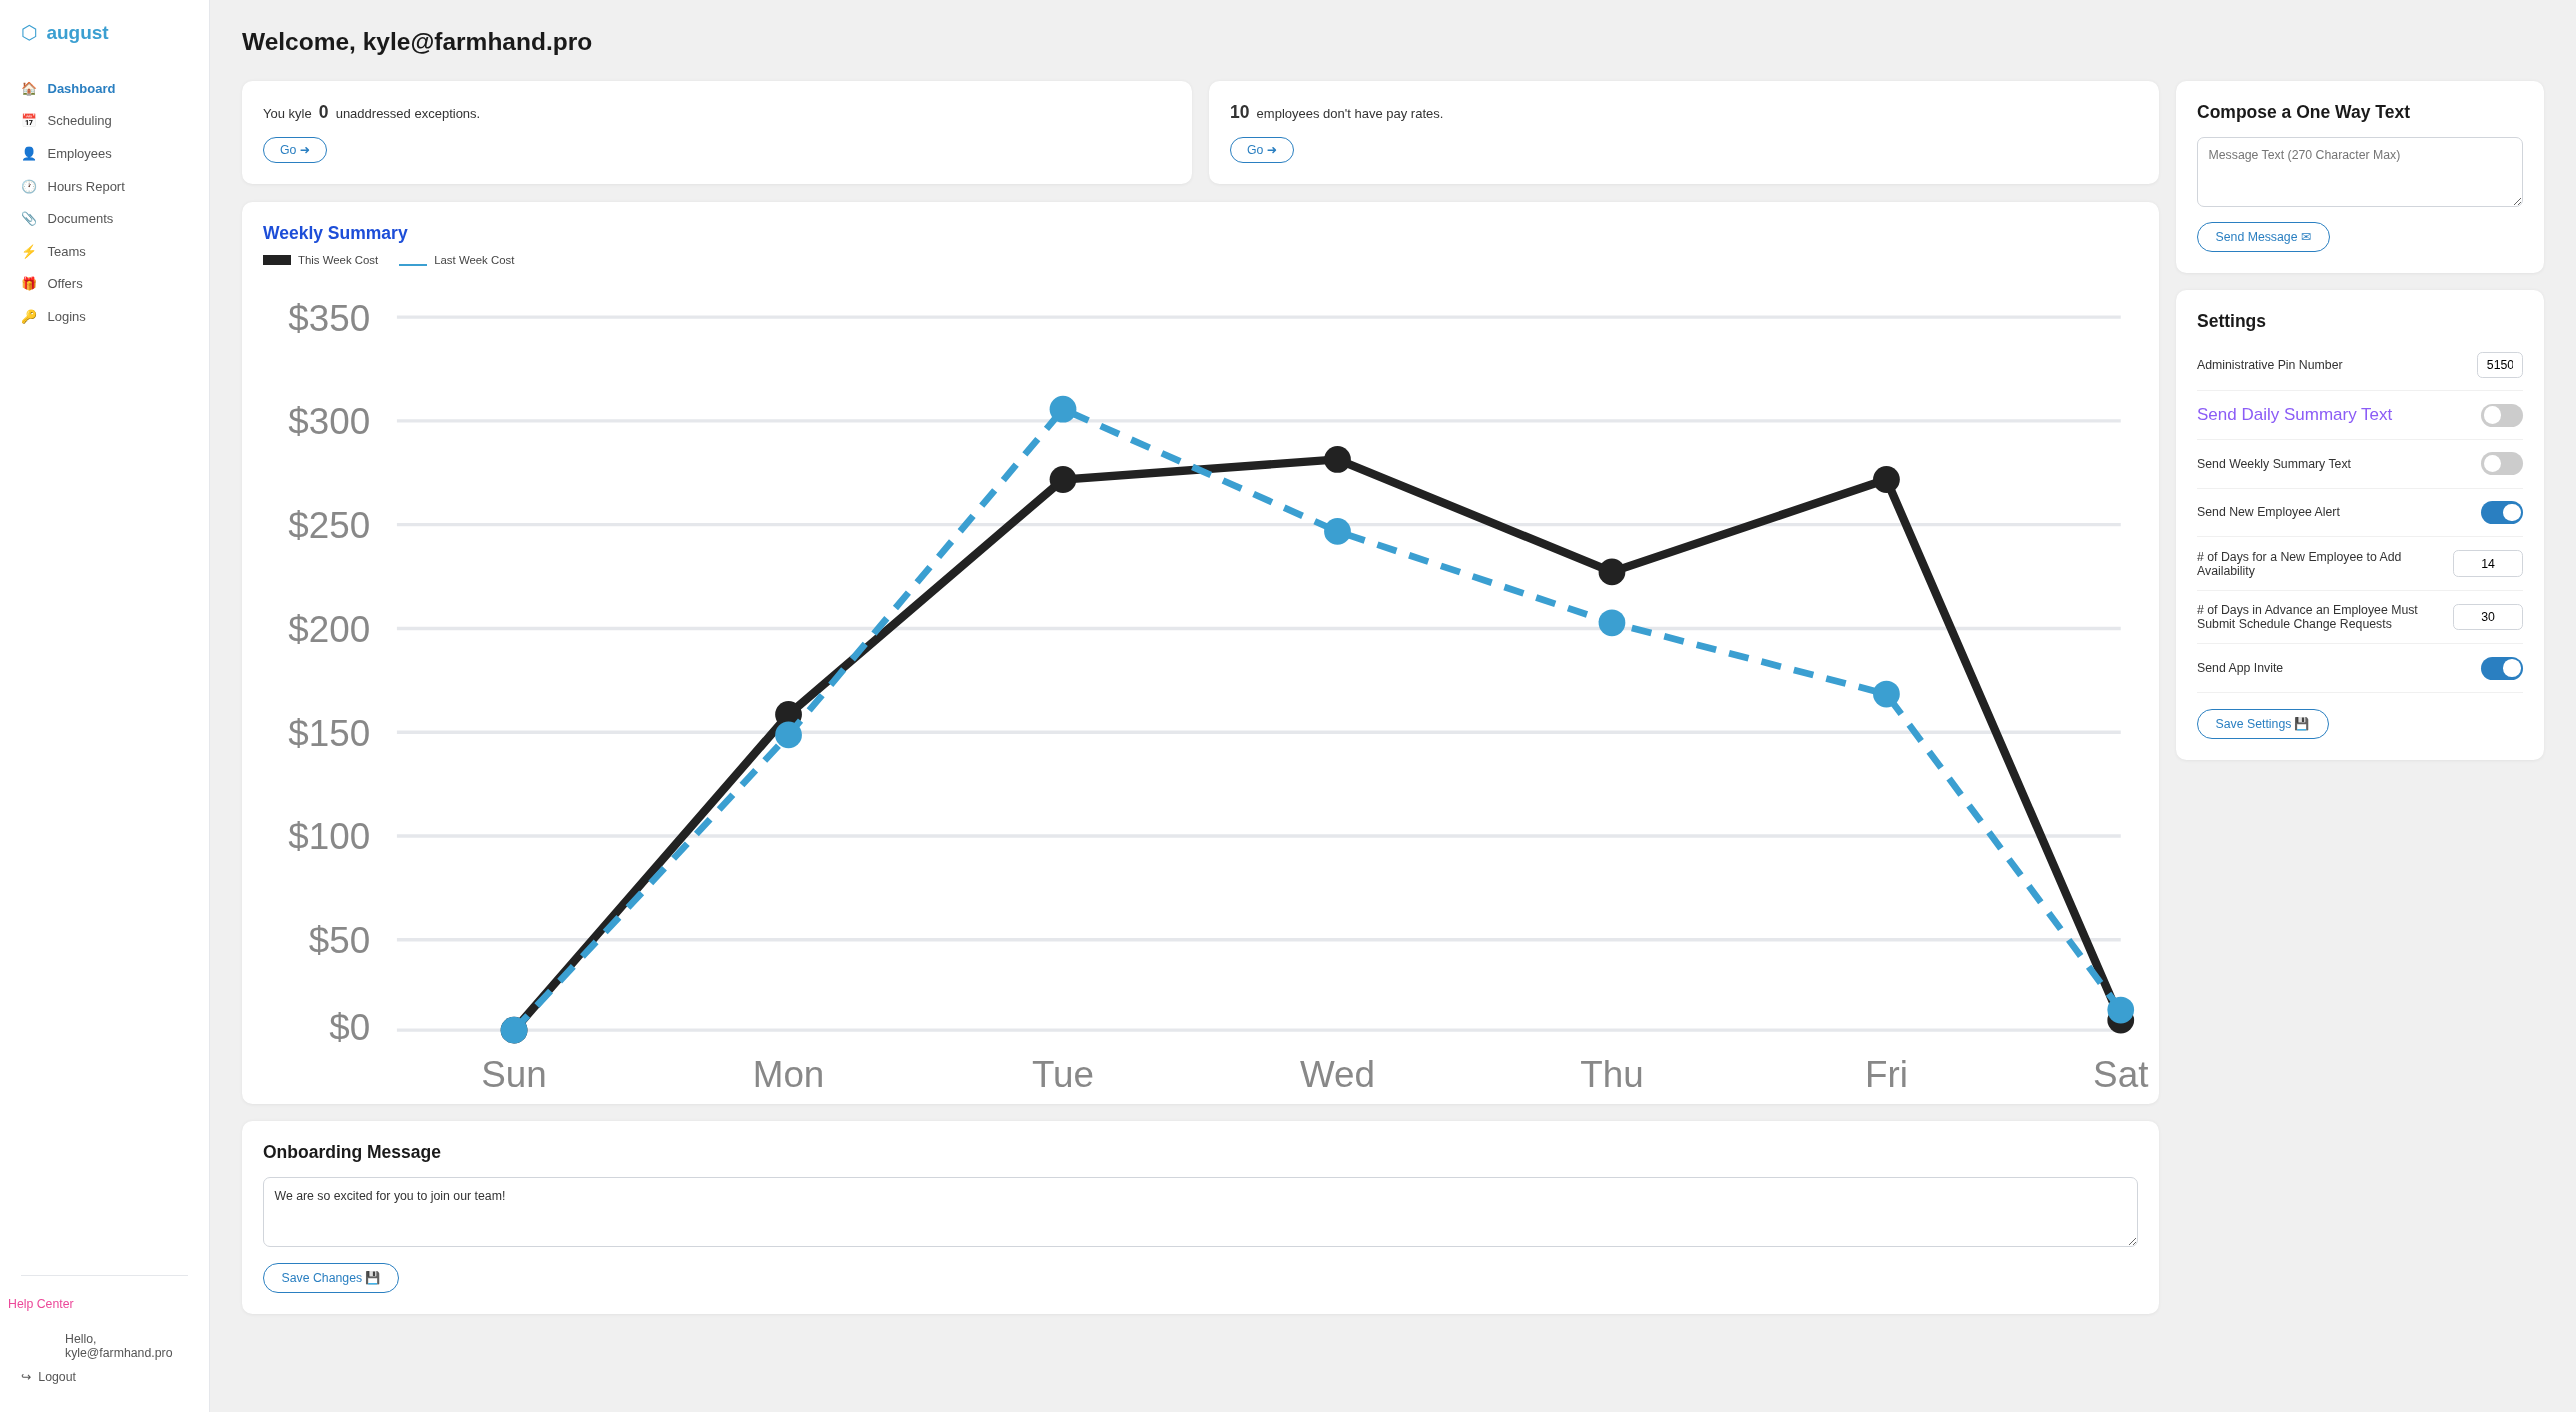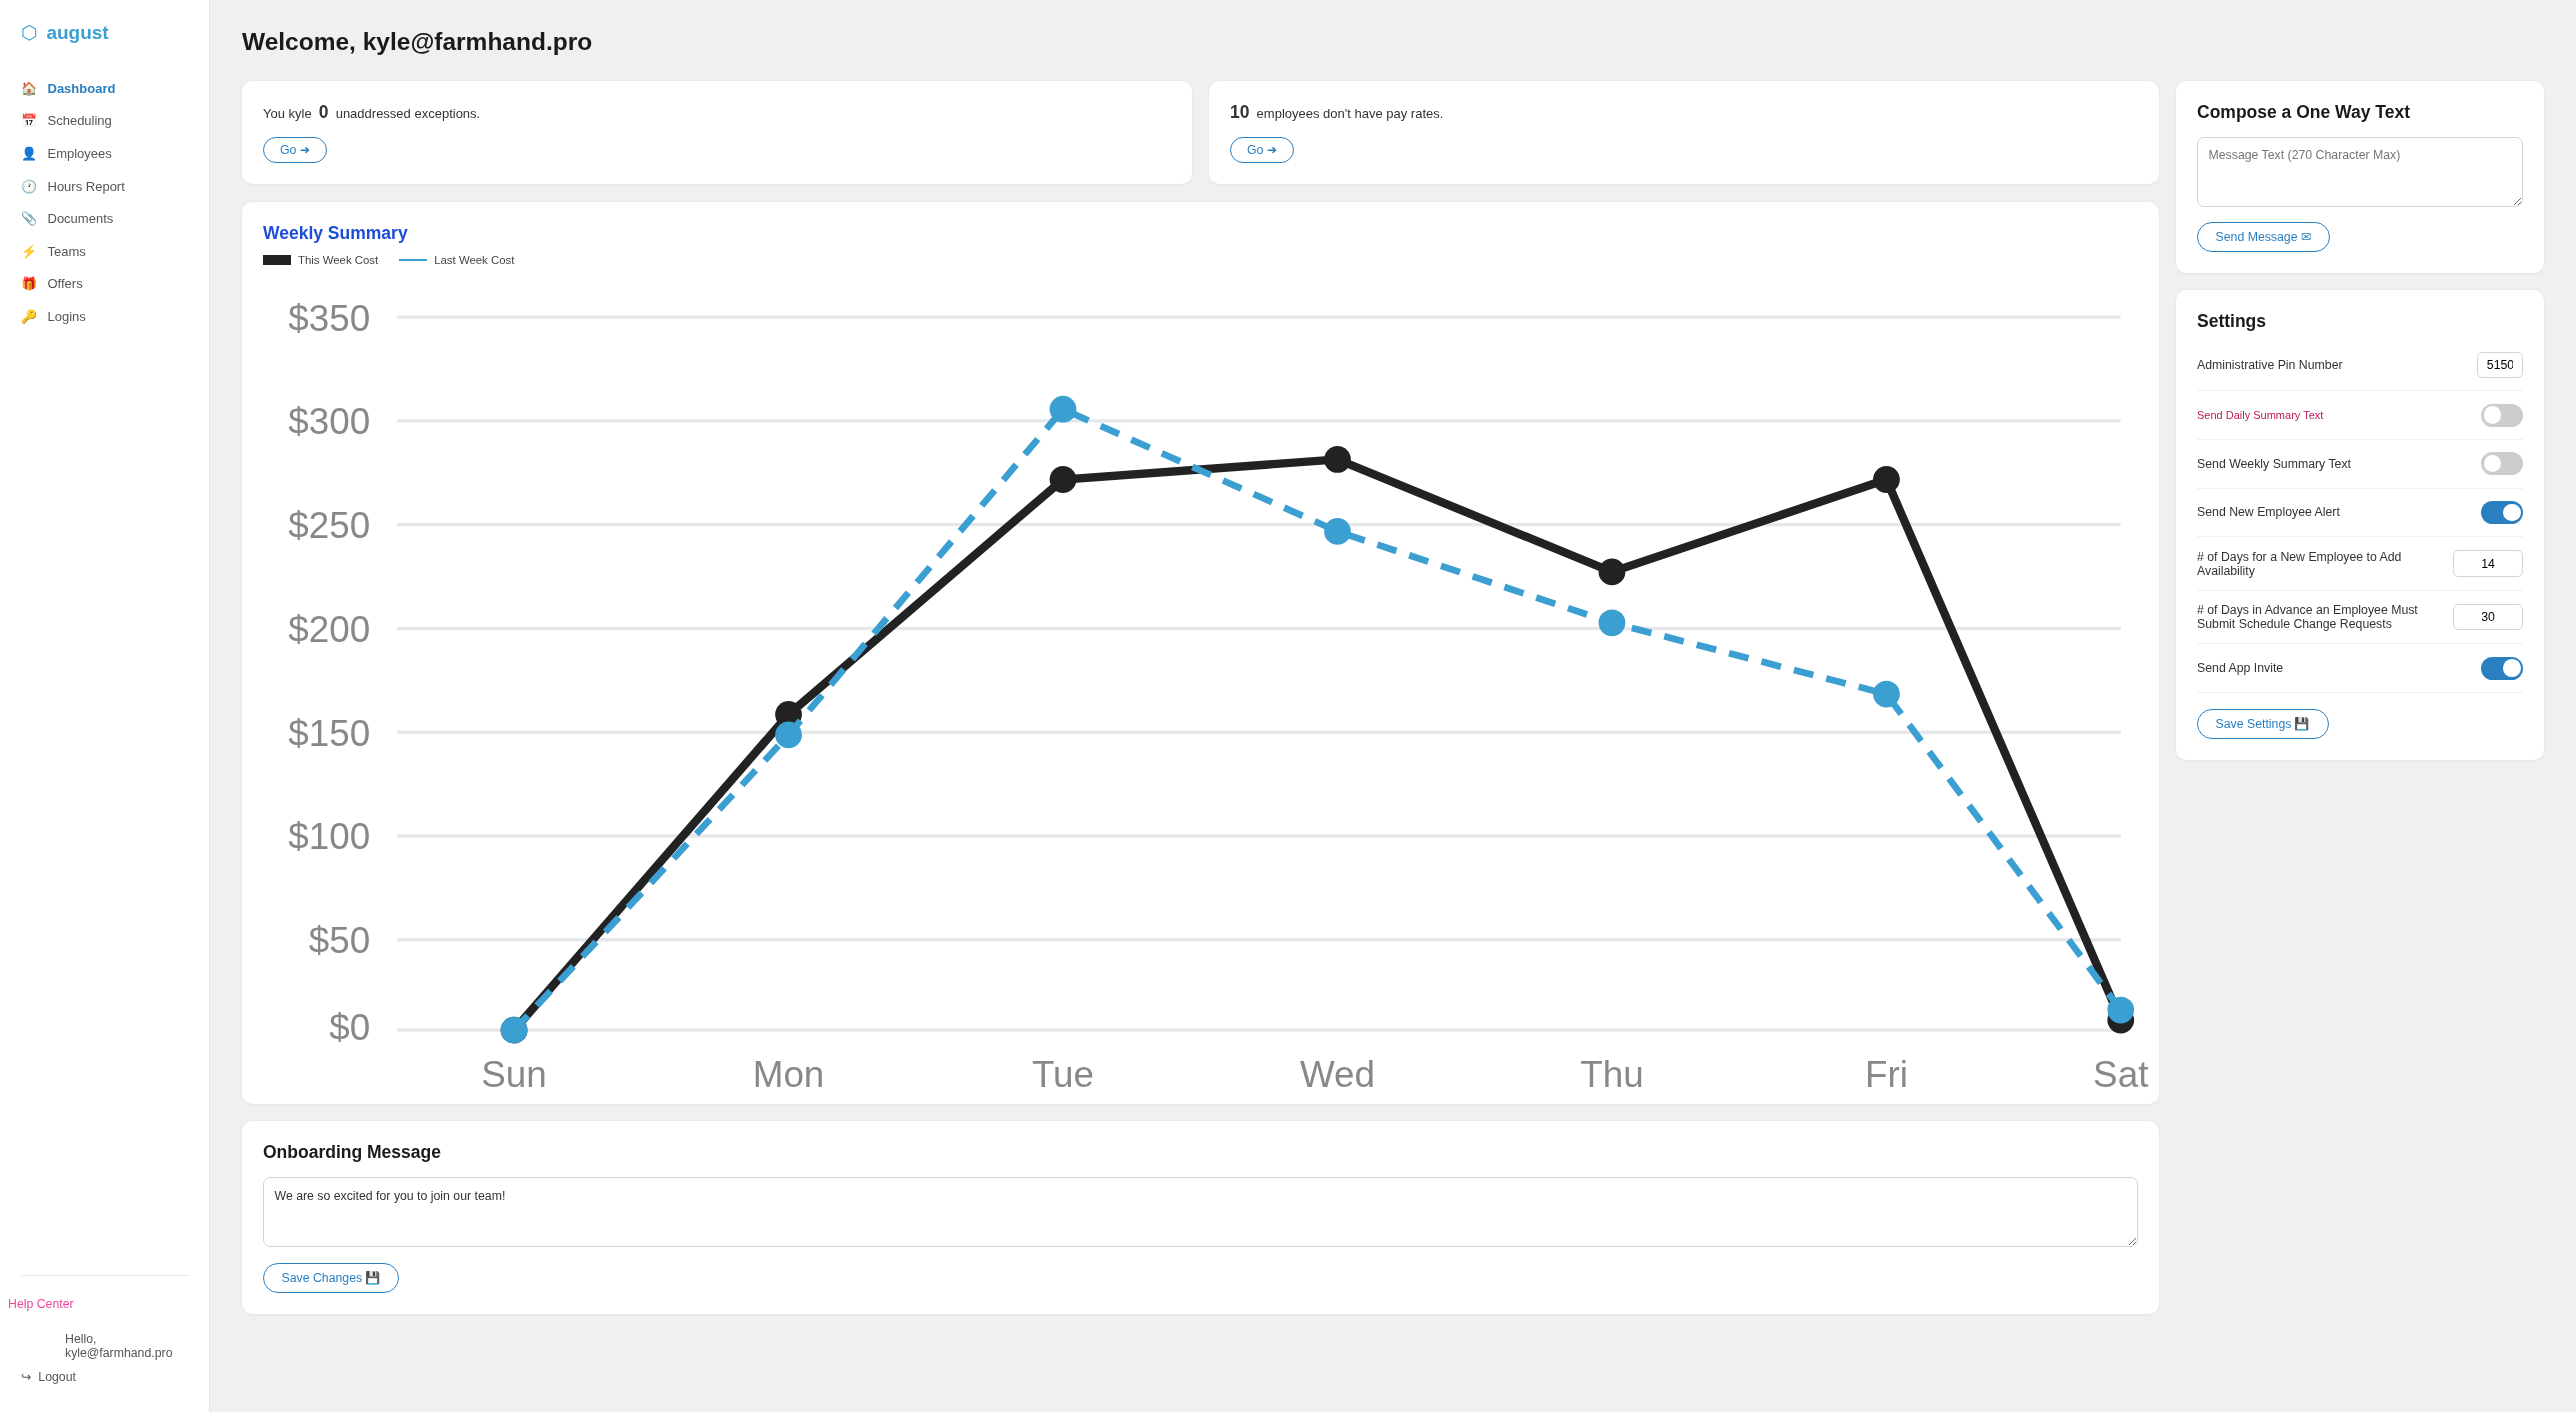--- a/index.html
+++ b/index.html
@@ -86,21 +86,21 @@
         </div>
       </div>
 
       <div style="background:#fff; border-radius:10.5px; padding:21px; box-shadow:0 0.9px 3.5px rgba(0,0,0,0.06);">
         <h2 style="font-size:17.5px; font-weight:700; color:#1d4ed8; margin-bottom:10.5px;">Weekly Summary</h2>
         <div style="display:flex; gap:21px; margin-bottom:10.5px; align-items:center; font-size:11.4px; color:#444;">
           <div style="display:flex; align-items:center; gap:7px;">
             <div style="width:28px; height:10.5px; background:#222;"></div>
             <span>This Week Cost</span>
           </div>
-          <div style="display:flex; align-items:flex-start; gap:7px;">
+          <div style="display:flex; align-items:flex-end; gap:7px;">
             <div style="width:28px; height:10.5px; background:#3b9fd1; border-top: 1.8px dashed #3b9fd1; height:1.8px; margin-top:5.3px;"></div>
             <span>Last Week Cost</span>
           </div>
         </div>
         <div>
           <svg viewBox="0 0 560 240" width="100%" style="overflow:visible;">
 
             <text x="32" y="16" font-size="11" fill="#888" text-anchor="end">$350</text>
             <text x="32" y="47" font-size="11" fill="#888" text-anchor="end">$300</text>
             <text x="32" y="78" font-size="11" fill="#888" text-anchor="end">$250</text>
@@ -172,21 +172,21 @@
         <h2 style="font-size:17.5px; font-weight:600; color:#1a1a1a; margin-bottom:7px;">Settings</h2>
 
         
         <div style="display:flex; align-items:center; justify-content:space-between; padding:12.3px 0; border-bottom:0.9px solid #f0f0f0;">
           <span style="font-size:12.3px; color:#333; max-width:245px;">Administrative Pin Number</span>
           <input type="text" value="5150" style="width: 46px; border: 0.9px solid rgb(209, 213, 219); border-radius: 5.3px; padding: 5.3px 8.8px; font-size: 12.3px; text-align: center; outline: none;">
         </div>
 
         
         <div style="display:flex; align-items:center; justify-content:space-between; padding:12.3px 0; border-bottom:0.9px solid #f0f0f0;">
-          <span style="font-size:11px; color:#be185d;">Send Daily Summary Text</span>
+          <span style="font-size:17px; color:#8b5cf6;">Send Daily Summary Text</span>
           <label style="position:relative; width:42px; height:23px; flex-shrink:0;">
             <input type="checkbox" style="opacity: 0; width: 0px; height: 0px;">
             <span style="position:absolute; inset:0; background:#ccc; border-radius:11.4px; cursor:pointer; transition:.2s;">
               <span style="position:absolute; width:17.5px; height:17.5px; left:2.6px; top:2.6px; background:#fff; border-radius:50%; transition:.2s; display:block;"></span>
             </span>
           </label>
         </div>
 
         
         <div style="display:flex; align-items:center; justify-content:space-between; padding:12.3px 0; border-bottom:0.9px solid #f0f0f0;">

